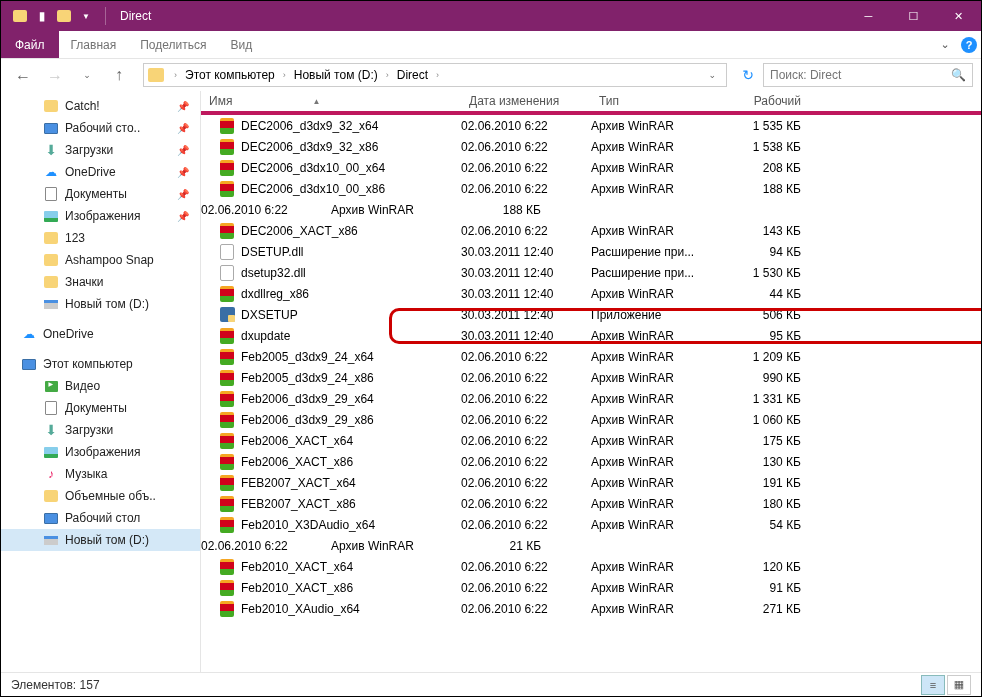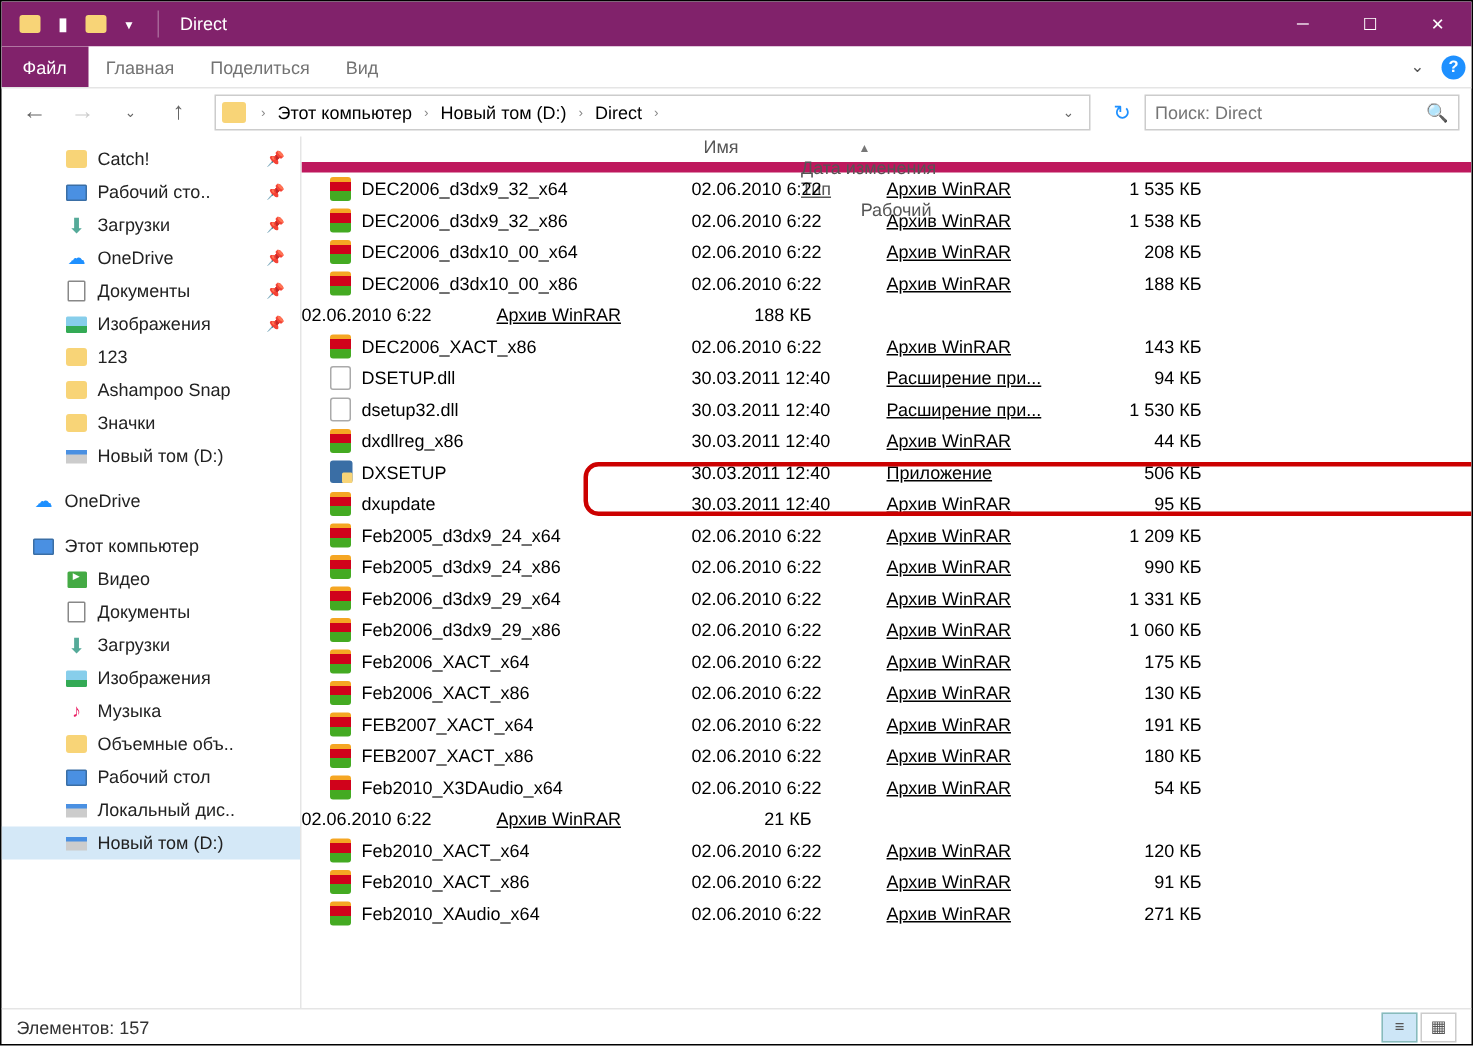--- a/index.html
+++ b/index.html
@@ -45,25 +45,25 @@
 .sidebar { width: 200px; border-right: 1px solid #e5e5e5; padding: 4px 0; overflow-y: auto; font-size: 12px; }
 .sb-item { display: flex; align-items: center; height: 22px; padding-left: 20px; gap: 6px; color: #222; }
 .sb-item.indent { padding-left: 42px; }
 .sb-item.selected { background: #d4e8f7; }
 .sb-icon { width: 16px; height: 16px; display: flex; align-items: center; justify-content: center; font-size: 12px; }
 .sb-pin { margin-left: auto; margin-right: 10px; color: #888; font-size: 10px; }
 .sidebar hr { border: none; height: 8px; }
 
 
 .files { flex: 1; overflow: hidden; display: flex; flex-direction: column; position: relative; }
-.headers { display: flex; border-bottom: 7px solid #be185d; font-size: 12px; color: #555; height: 24px; align-items: center; flex-direction: column; }
+.headers { display: flex; border-bottom: 4px solid #be185d; font-size: 12px; color: #555; height: 24px; align-items: center; }
 .headers .col { padding-left: 8px; }
 .col-name { width: 260px; display: flex; align-items: center; }
 .col-date { width: 130px; }
-.col-type { width: 130px; text-decoration: underline; }
+.col-type { width: 130px; }
 .col-size { width: 100px; text-align: right; padding-right: 20px; }
 .sort-arrow { font-size: 8px; margin-left: 80px; color: #777; }
 .rows { flex: 1; overflow-y: scroll; }
 .row { display: flex; height: 21px; align-items: center; font-size: 12px; }
 .row .col-name { display: flex; align-items: center; gap: 6px; padding-left: 18px; }
 .file-icon { width: 16px; height: 16px; display: flex; align-items: center; justify-content: center; flex-shrink: 0; }
 .rar-icon { background: linear-gradient(#f5a623 20%, #d0021b 20% 60%, #4a2 60%); border-radius: 2px; width: 14px; height: 16px; }
 .dll-icon { width: 14px; height: 16px; border: 1px solid #aaa; background: #fff; border-radius: 2px; position: relative; }
 .exe-icon { width: 15px; height: 15px; background: #3a6ea5; border-radius: 2px; position: relative; }
 .exe-icon::after { content: ""; position: absolute; width: 7px; height: 7px; background: #f8d477; border-radius: 1px; bottom: 0; right: 0; }
@@ -271,26 +271,20 @@
           <div class="folder-small"></div>
         </div>
        <span>Объемные объ..</span>
      </div>
       <div class="sb-item indent ">
        <div class="sb-icon">
           <div class="monitor-ic"></div>
         </div>
        <span>Рабочий стол</span>
      </div>
-      <div class="sb-item indent ">
-       <div class="sb-icon">
-          <div class="disk-ic"></div>
-        </div>
-       <span>Локальный дис..</span>
-     </div>
       <div class="sb-item indent selected">
        <div class="sb-icon">
           <div class="disk-ic"></div>
         </div>
        <span>Новый том (D:)</span>
      </div>
     </div>
 
   <div class="files">
     <div class="headers">

